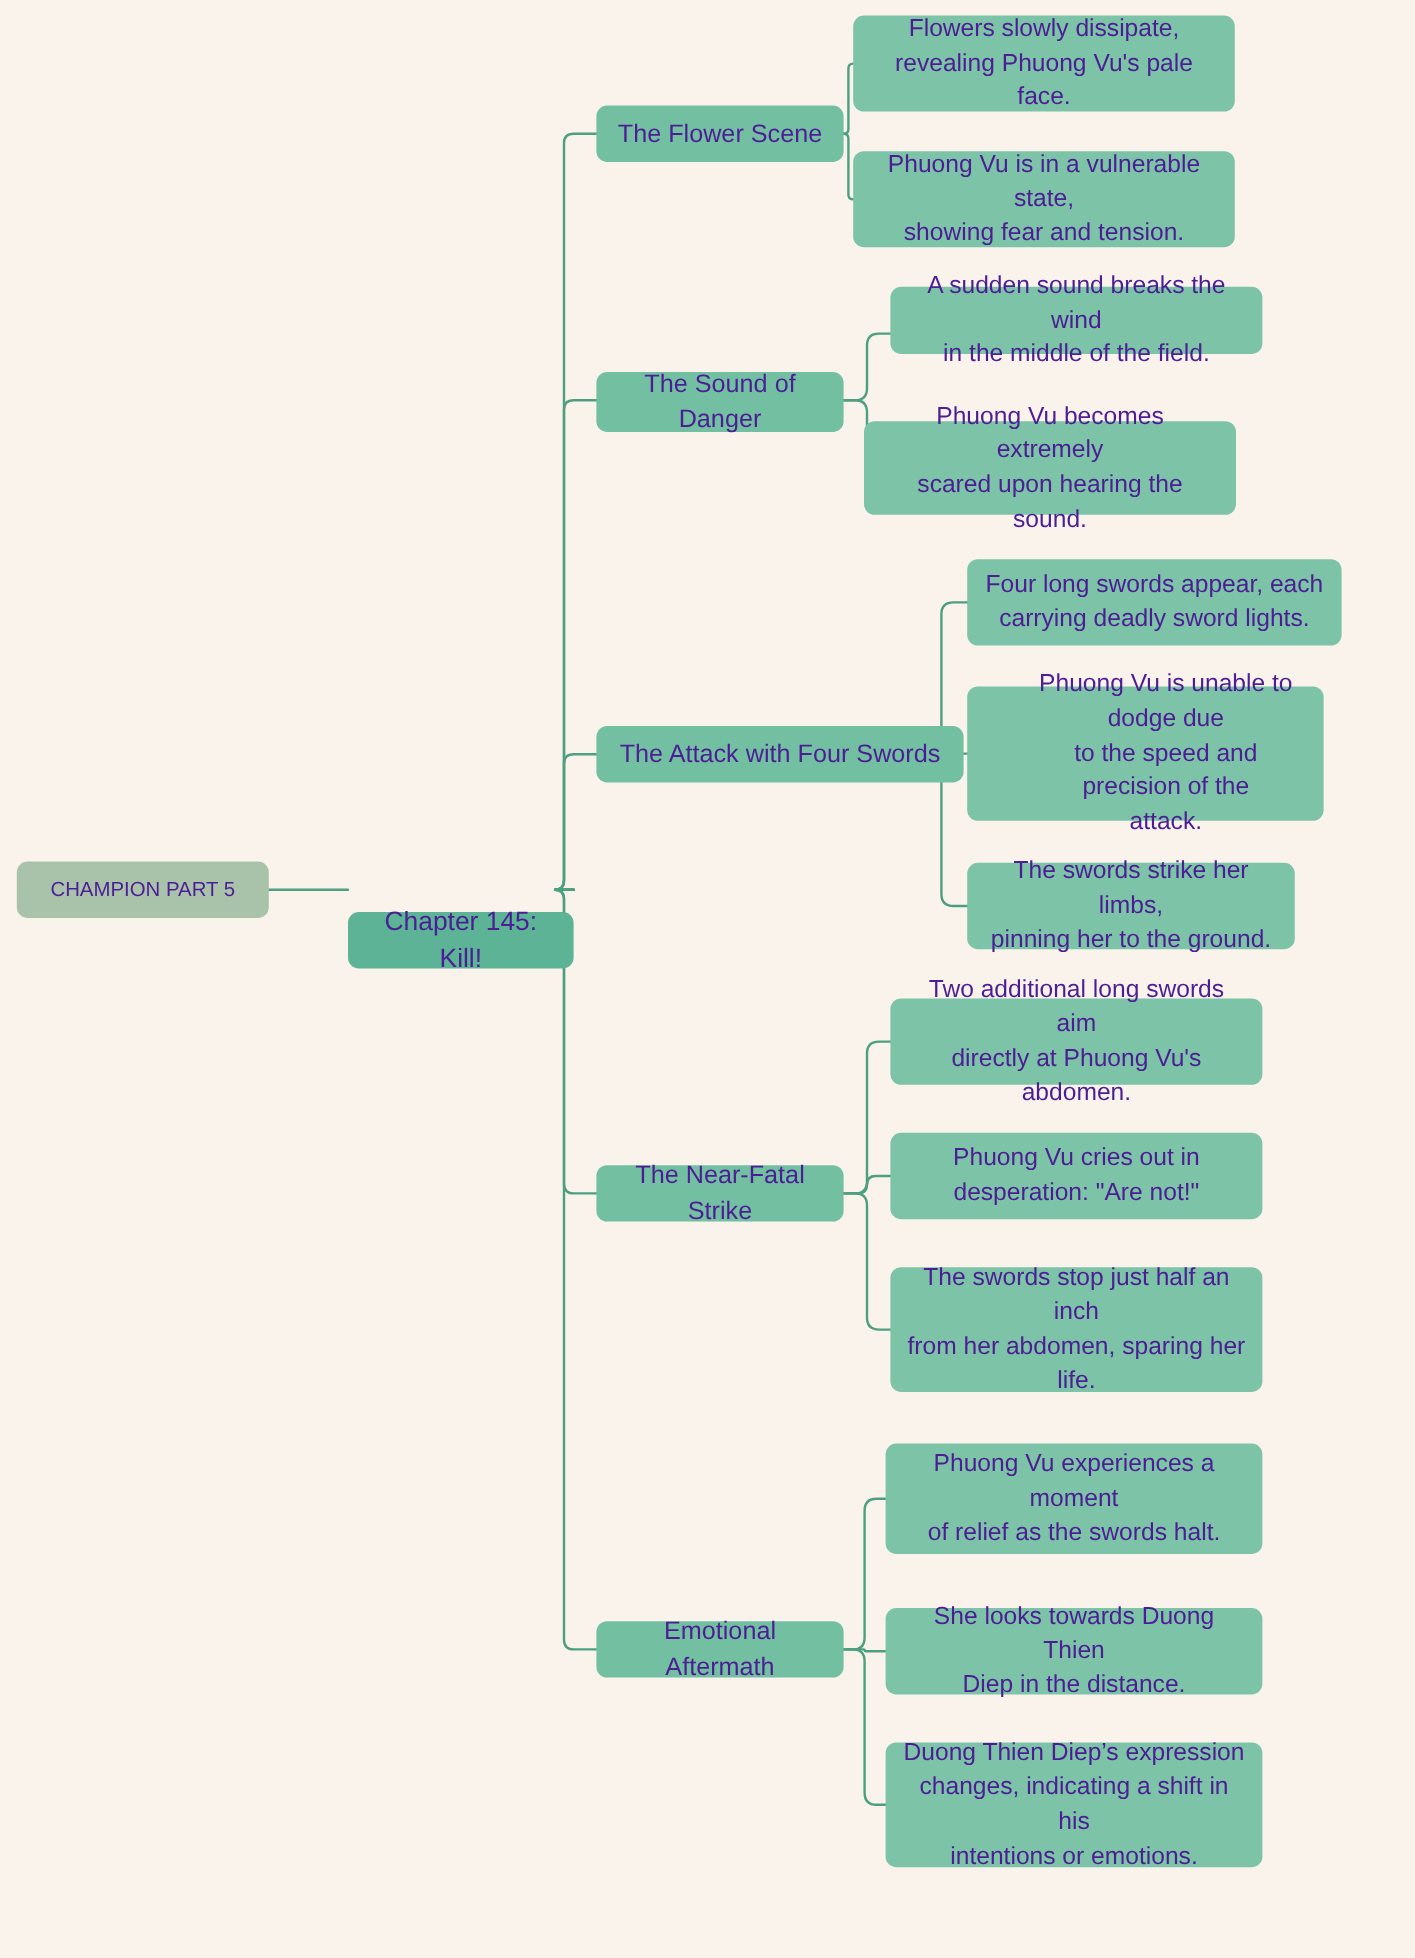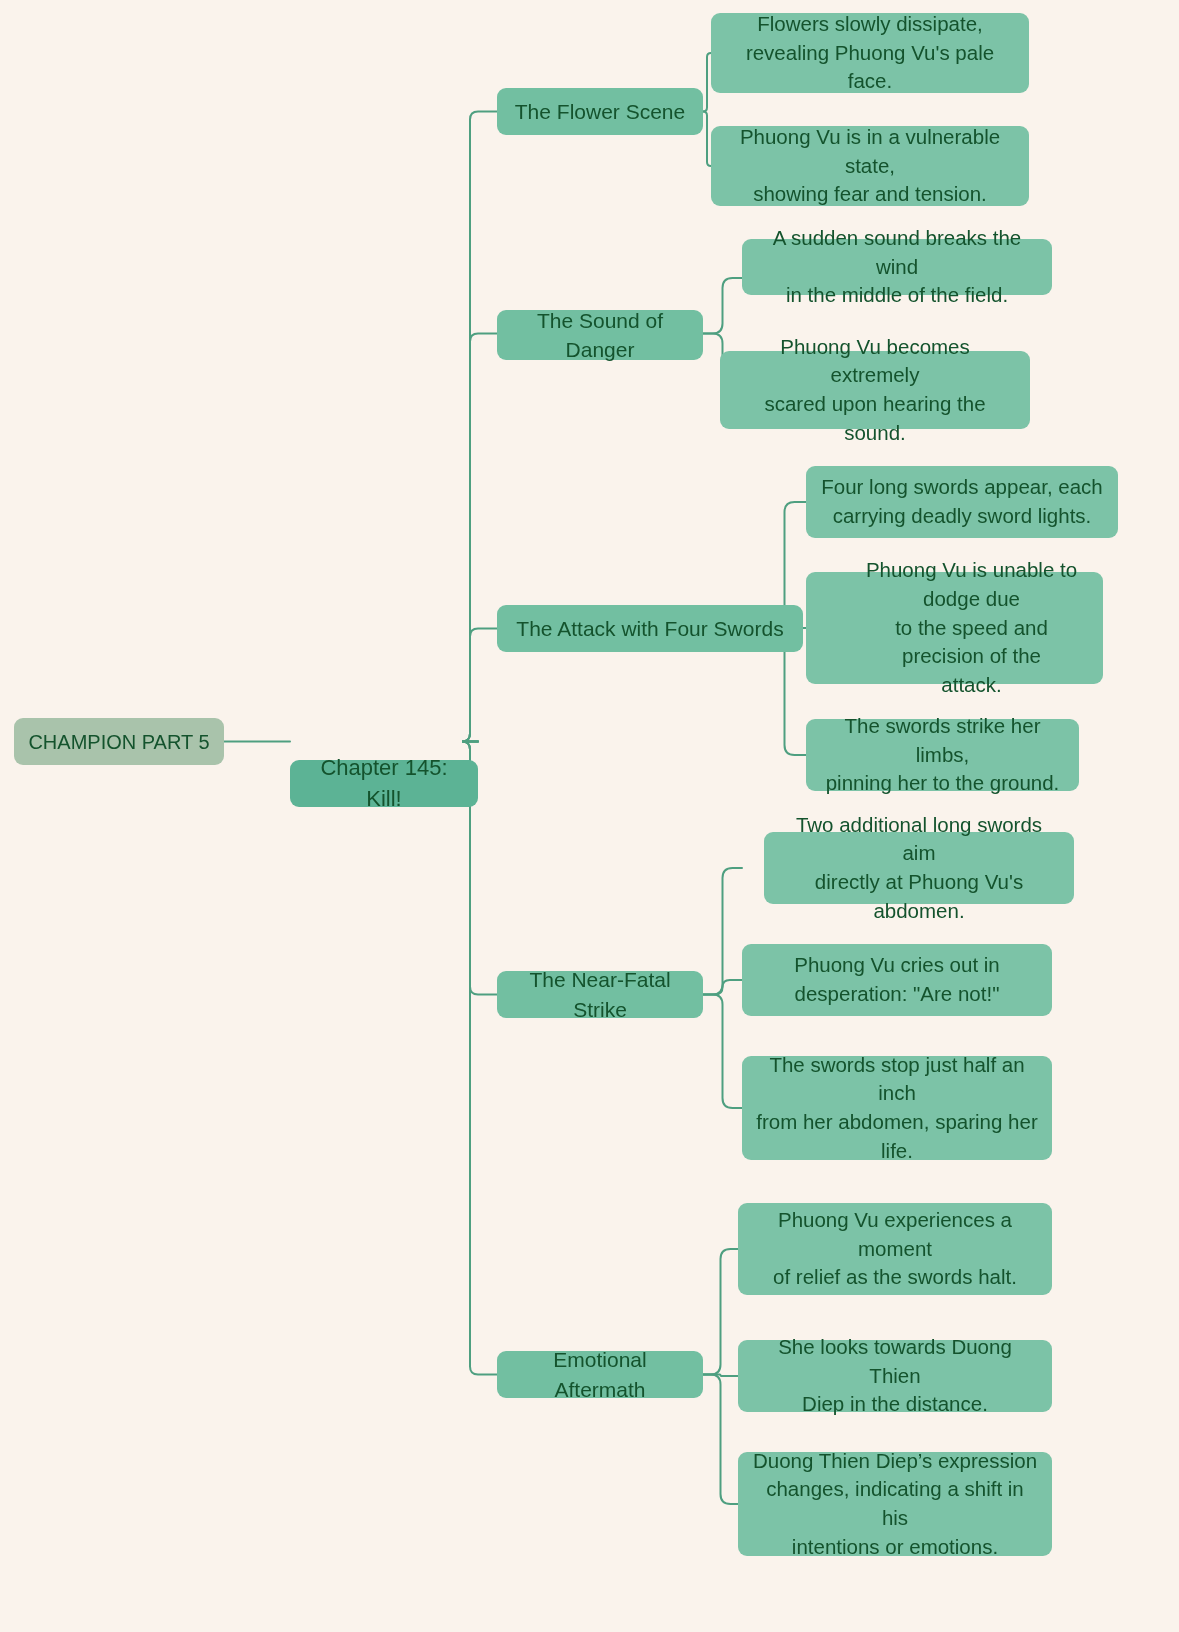--- a/index.html
+++ b/index.html
@@ -26,28 +26,28 @@
     pointer-events: none;
   }
   .node {
     position: absolute;
     box-sizing: border-box;
     border-radius: 9px;
     display: flex;
     align-items: center;
     justify-content: center;
     text-align: center;
-    color: #14532d;
+    color: #4c1d95;
     line-height: 1.40;
     padding: 6px 14px;
     white-space: pre-line;
   }
   .node-root {
     background: #a9c3ab;
-    font-size: 20px;
+    font-size: 17px;
   }
   .node-chapter {
     background: #5cb395;
     font-size: 22px;
   }
   .node-branch {
     background: #72bfa1;
     font-size: 21px;
   }
   .node-leaf {
@@ -102,21 +102,21 @@
 in the middle of the field.</div>
       <div class="node node-leaf" style="left: 720px; top: 351px; width: 310px; height: 78px;">Phuong Vu becomes extremely
 scared upon hearing the sound.</div>
       <div class="node node-leaf" style="left: 806px; top: 466px; width: 312px; height: 72px;">Four long swords appear, each
 carrying deadly sword lights.</div>
       <div class="node node-leaf" style="left: 806px; top: 572px; width: 297px; height: 112px; padding-left: 48px;">Phuong Vu is unable to dodge due
 to the speed and precision of the
 attack.</div>
       <div class="node node-leaf" style="left: 806px; top: 719px; width: 273px; height: 72px; text-align: center;">The swords strike her limbs,
 pinning her to the ground.</div>
-      <div class="node node-leaf" style="left: 742px; top: 832px; width: 310px; height: 72px; margin-left: 22px;">Two additional long swords aim
+      <div class="node node-leaf" style="left: 742px; top: 832px; width: 310px; height: 72px;">Two additional long swords aim
 directly at Phuong Vu's abdomen.</div>
       <div class="node node-leaf" style="left: 742px; top: 944px; width: 310px; height: 72px;">Phuong Vu cries out in
 desperation: "Are not!"</div>
       <div class="node node-leaf" style="left: 742px; top: 1056px; width: 310px; height: 104px;">The swords stop just half an inch
 from her abdomen, sparing her
 life.</div>
       <div class="node node-leaf" style="left: 738px; top: 1203px; width: 314px; height: 92px;">Phuong Vu experiences a moment
 of relief as the swords halt.</div>
       <div class="node node-leaf" style="left: 738px; top: 1340px; width: 314px; height: 72px;">She looks towards Duong Thien
 Diep in the distance.</div>

